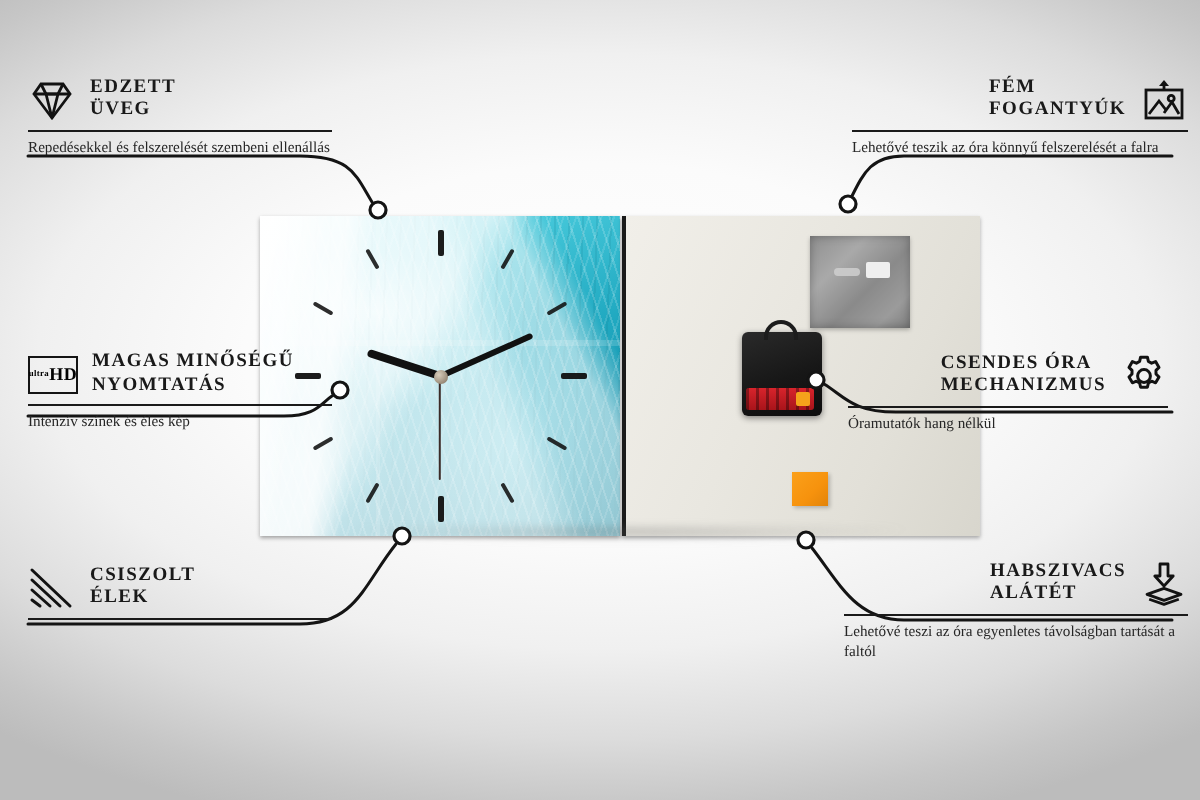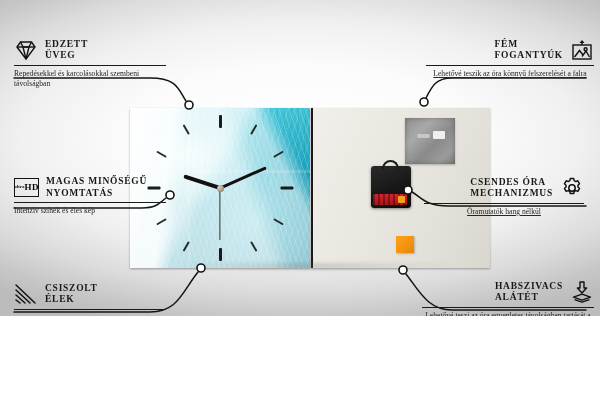--- a/index.html
+++ b/index.html
@@ -5,21 +5,21 @@
   * { box-sizing: border-box; margin: 0; padding: 0; }
 
   html, body {
     width: 600px; height: 400px;
     overflow: hidden;
     font-family: "Liberation Serif", serif;
   }
 
   #stage {
     position: relative;
-    width: 600px; height: 316px;
+    width: 600px; height: 400px;
     background:
       radial-gradient(ellipse 78% 62% at 50% 44%, #ffffff 0%, #fbfbfb 38%, #f0f0f0 60%, #dcdcdc 78%, #c6c6c6 92%, #bcbcbc 100%);
     overflow: hidden;
   }
 
   
   #product {
     position: absolute;
     left: 130px; top: 108px;
     width: 360px; height: 160px;
@@ -165,21 +165,21 @@
   .callout .rule {
     height: 1px; background: #1a1a1a; margin-top: 3px; width: 100%;
   }
   .callout .desc {
     font-family: "Liberation Serif", serif;
     font-size: 7.6px;
     line-height: 9.6px;
     color: #262626;
     margin-top: 3px;
   }
-  .callout.right .desc { text-align: center; text-decoration: underline; }
+  .callout.right .desc { text-align: left; }
 
   .ico { width: 24px; height: 24px; flex: 0 0 24px; color:#121212; }
   .ico svg { display:block; width:100%; height:100%; }
 
   .hdbox {
     width: 25px; height: 19px; flex: 0 0 25px;
     border: 1.3px solid #141414;
     display: flex; flex-direction: row;
     align-items: center; justify-content: center;
     line-height: 1;
@@ -275,21 +275,21 @@
           <path d="M9 9 H15"></path>
         </g>
           </svg>
       </span>
       <div class="titles">
         <div>EDZETT</div>
         <div>ÜVEG</div>
       </div>
     </div>
     <div class="rule"></div>
-    <div class="desc">Repedésekkel és karcolásokkal szembeni távolságban</div>
+    <div class="desc">Repedésekkel és felszerelését szembeni ellenállás</div>
   </div>
 
   <div class="callout left" id="callout-print">
     <div class="head">
       <span class="hdbox">
         <span class="u">ultra</span>
         <span class="h">HD</span>
       </span>
       <div class="titles">
         <div>MAGAS MINŐSÉGŰ</div>

